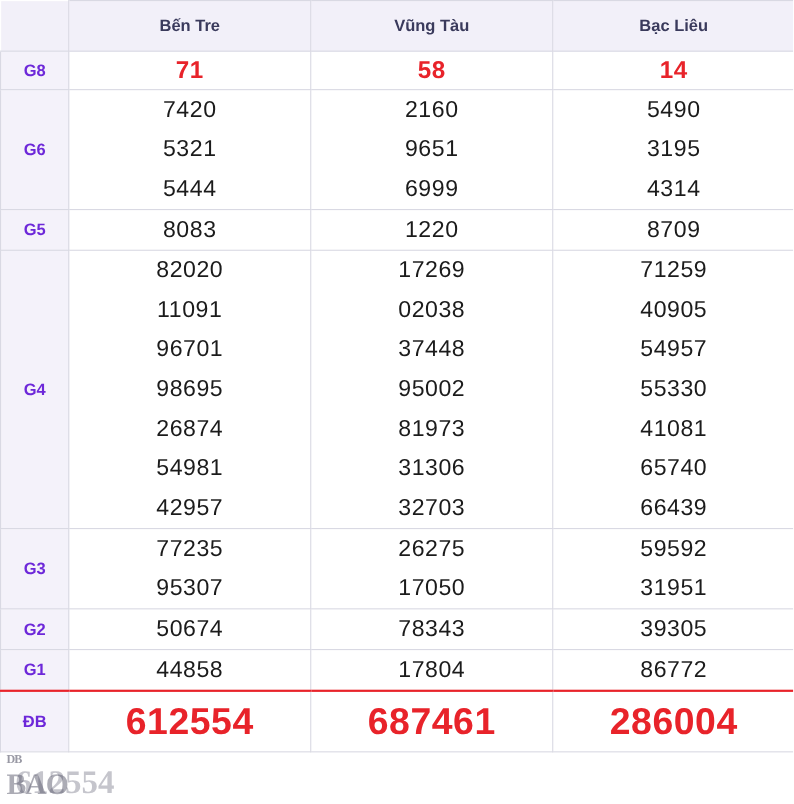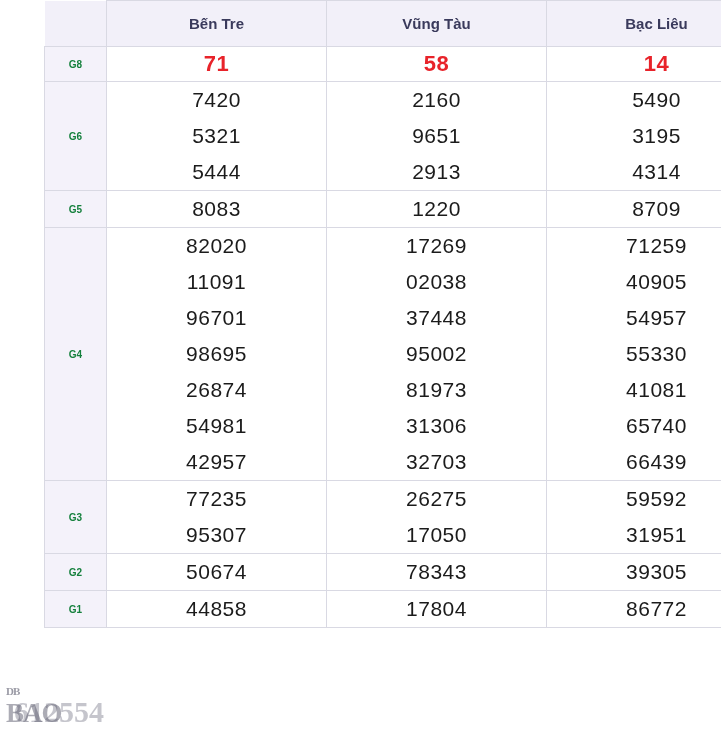--- a/index.html
+++ b/index.html
@@ -8,21 +8,20 @@
     padding: 0;
     background: #ffffff;
     font-family: "Liberation Sans", sans-serif;
   }
   #page {
     width: 721px;
     height: 731px;
     position: relative;
     overflow: hidden;
     background: #ffffff;
-    padding-left: 44px;
   }
   table.lottery {
     width: 722px;
     border-collapse: collapse;
     table-layout: fixed;
   }
   table.lottery col.c-label { width: 62px; }
   table.lottery col.c-prov  { width: 220px; }
 
   table.lottery th, table.lottery td {
@@ -38,23 +37,23 @@
     font-weight: bold;
     height: 46px;
   }
   thead th.corner {
     background: #f2f0f9;
     border-left: 1px solid #ffffff;
     border-top: 1px solid #ffffff;
   }
   td.label {
     background: #f4f2fa;
-    color: #15803d;
-    font-weight: bold;
-    font-size: 10px;
+    color: #6d28d9;
+    font-weight: bold;
+    font-size: 15px;
   }
   td.nums {
     font-size: 21px;
     color: #1b1b1b;
     line-height: 36px;
     padding: 4px 0;
     margin-left: 11px;
   }
   td.nums .n { display: block; letter-spacing: 0.5px; }
 
@@ -160,21 +159,21 @@
       <tr class="g6">
         <td class="label">G6</td>
         <td class="nums">
           <span class="n">7420</span>
           <span class="n">5321</span>
           <span class="n">5444</span>
         </td>
         <td class="nums">
           <span class="n">2160</span>
           <span class="n">9651</span>
-          <span class="n">2913</span>
+          <span class="n">6999</span>
         </td>
         <td class="nums">
           <span class="n">5490</span>
           <span class="n">3195</span>
           <span class="n">4314</span>
         </td>
       </tr>
 
       <tr class="g5">
         <td class="label">G5</td>
@@ -255,20 +254,34 @@
             <span class="n">44858</span>
           </td>
         <td class="nums">
             <span class="n">17804</span>
           </td>
         <td class="nums">
             <span class="n">86772</span>
           </td>
       </tr>
 
+      <tr class="special">
+        <td class="label">
+          <span>ĐB</span>
+        </td>
+        <td class="nums">
+            <span class="n">612554</span>
+          </td>
+        <td class="nums">
+            <span class="n">687461</span>
+          </td>
+        <td class="nums">
+            <span class="n">286004</span>
+          </td>
+      </tr>
 
     </tbody>
   </table>
 
   <div class="watermark">
     <div class="wm-line1">DB</div>
     <div class="wm-line2">BAO</div>
   </div>
   <div class="wm-big">612554</div>
 

